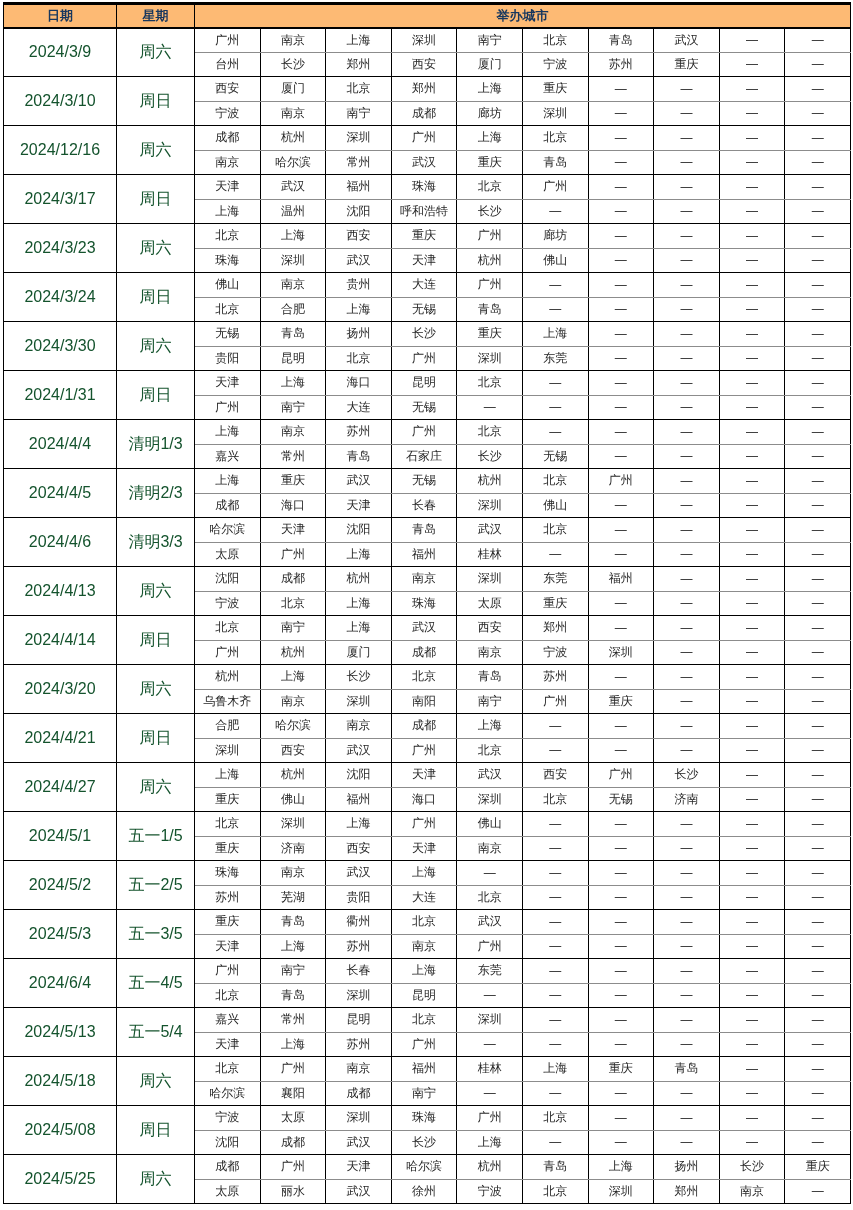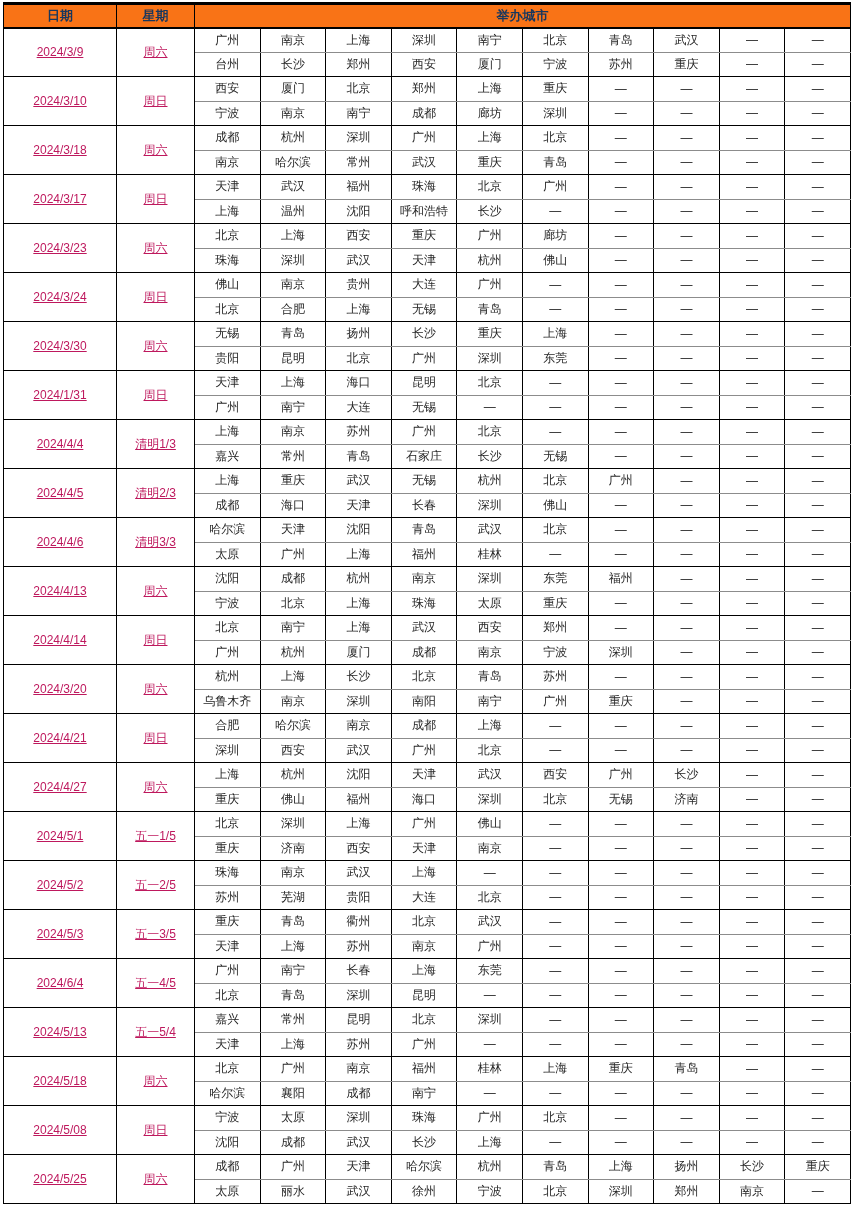--- a/index.html
+++ b/index.html
@@ -10,41 +10,41 @@
   body { width: 853px; height: 1210px; overflow: hidden; }
   .page { padding: 2px 3px; }
   table {
     width: 847px;
     border-collapse: collapse;
     table-layout: fixed;
     border: 1px solid #000;
     border-top: 3px solid #000;
   }
   thead th {
-    background: #f97316;
+    background: #fdba74;
     color: #17375e;
     font-weight: bold;
     font-size: 13px;
     height: 24px;
     border: 1px solid #000;
     border-bottom: 2px solid #000;
     text-align: center;
     vertical-align: middle;
   }
   td {
     border: 1px solid #000;
     height: 24.5px;
     text-align: center;
     vertical-align: middle;
     font-size: 12px;
     color: #262626;
     white-space: nowrap;
     overflow: hidden;
   }
-  td.date-cell, td.weekday-cell { font-size: 12px; color: #be185d; text-decoration: underline; }
+  td.date-cell, td.weekday-cell { font-size: 16px; color: #14532d; }
   
   tr.first-sub td.city-cell  { border-bottom: 1px solid #8c8c8c; }
   tr.second-sub td.city-cell { border-top: 1px solid #8c8c8c; }
 </style>
 </head>
 <body>
 
 <div class="page">
   <table>
     <colgroup>
@@ -106,21 +106,21 @@
           <td class="city-cell">南宁</td>
           <td class="city-cell">成都</td>
           <td class="city-cell">廊坊</td>
           <td class="city-cell">深圳</td>
           <td class="city-cell">—</td>
           <td class="city-cell">—</td>
           <td class="city-cell">—</td>
           <td class="city-cell">—</td>
         </tr>
         <tr class="first-sub">
-          <td rowspan="2" class="date-cell">2024/3/18</td>
+          <td rowspan="2" class="date-cell">2024/12/16</td>
           <td rowspan="2" class="weekday-cell">周六</td>
           <td class="city-cell">成都</td>
           <td class="city-cell">杭州</td>
           <td class="city-cell">深圳</td>
           <td class="city-cell">广州</td>
           <td class="city-cell">上海</td>
           <td class="city-cell">北京</td>
           <td class="city-cell">—</td>
           <td class="city-cell">—</td>
           <td class="city-cell">—</td>

